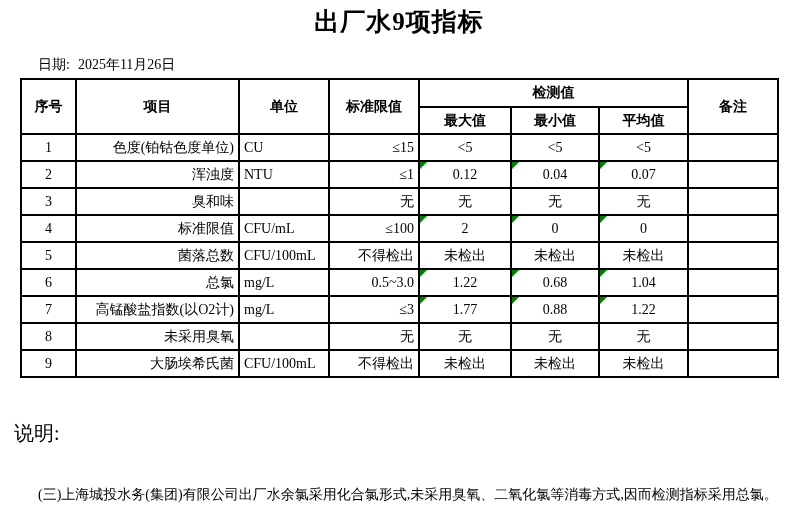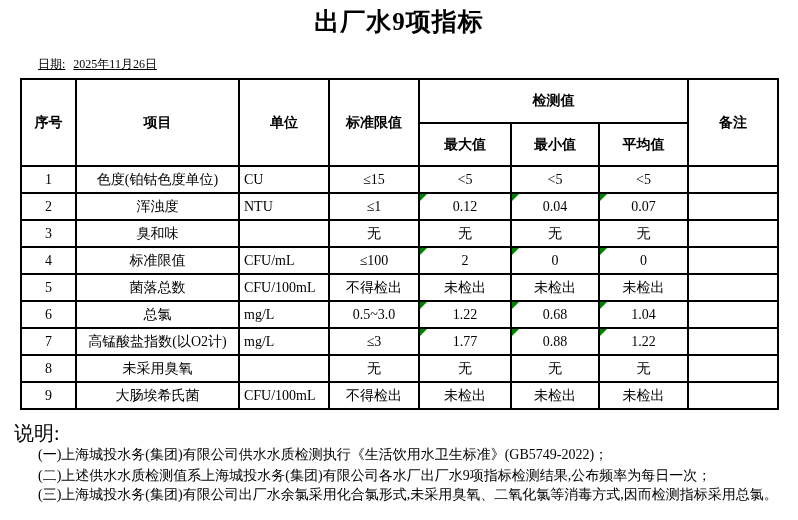--- a/index.html
+++ b/index.html
@@ -4,38 +4,38 @@
 <style>
   html,body{margin:0;padding:0;background:#fff;}
   .page{
     position:relative;width:798px;height:520px;background:#fff;color:#000;
     font-family:"Liberation Serif","DejaVu Serif",serif;overflow:hidden;
   }
   .title{
     position:absolute;top:5px;left:0;width:100%;text-align:center;
     font-size:25px;font-weight:bold;letter-spacing:1px;
   }
-  .date{position:absolute;top:56px;left:38px;font-size:12px;text-decoration:underline;}
+  .date{position:absolute;top:56px;left:38px;font-size:14px;}
   .date .date-label{margin-right:8px;}
   table.report{
     position:absolute;top:78px;left:20px;width:757px;
     border-collapse:collapse;table-layout:fixed;
   }
   .report th,.report td{
     border:2px solid #000;font-size:14px;padding:0 4px;
     white-space:nowrap;overflow:hidden;color:#000;
   }
-  .report th{font-weight:bold;text-align:center;padding:8px 2px;}
+  .report th{font-weight:bold;text-align:center;padding:0 2px;}
   .report thead tr.h1 th{height:26px;}
   .report thead tr.h2 th{height:25px;}
   .report td{height:25px;}
   .c-seq{text-align:center;}
-  .c-item{text-align:center;padding-left:5px;}
+  .c-item{text-align:right;padding-left:5px;}
   .c-unit{text-align:left;padding-left:3px;}
-  .c-limit{text-align:center;padding-left:5px;}
+  .c-limit{text-align:right;padding-left:5px;}
   .c-val{text-align:center;position:relative;}
   .c-remark{text-align:center;}
   .tri{
     position:absolute;top:0;left:0;width:0;height:0;display:block;
     border-top:7px solid var(--flag-color,#008000);
     border-right:7px solid transparent;
   }
   .notes-label{position:absolute;top:420px;left:14px;font-size:20px;}
   .note{position:absolute;left:38px;font-size:14px;white-space:nowrap;}
   .note-1{top:446px;}
@@ -167,17 +167,15 @@
           <td class="c-limit"><span>不得检出</span></td>
           <td class="c-val"><span>未检出</span></td>
           <td class="c-val"><span>未检出</span></td>
           <td class="c-val"><span>未检出</span></td>
           <td class="c-remark"><span></span></td>
         </tr>
       </tbody>
   </table>
 
   <div class="notes-label">说明:</div>
-  <div class="note note-1">(一)上海城投水务(集团)有限公司供水水质检测执行《生活饮用水卫生标准》(GB5749-2022)；</div>
-  <div class="note note-2">(二)上述供水水质检测值系上海城投水务(集团)有限公司各水厂出厂水9项指标检测结果,公布频率为每日一次；</div>
   <div class="note note-3">(三)上海城投水务(集团)有限公司出厂水余氯采用化合氯形式,未采用臭氧、二氧化氯等消毒方式,因而检测指标采用总氯。</div>
 
 </div>
 
 </body></html>

